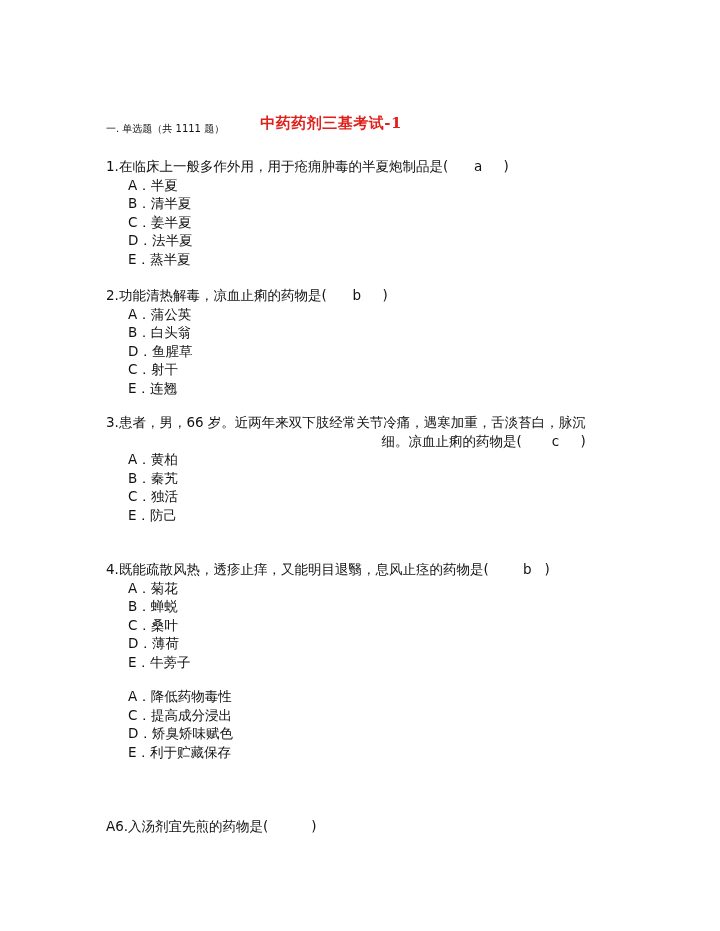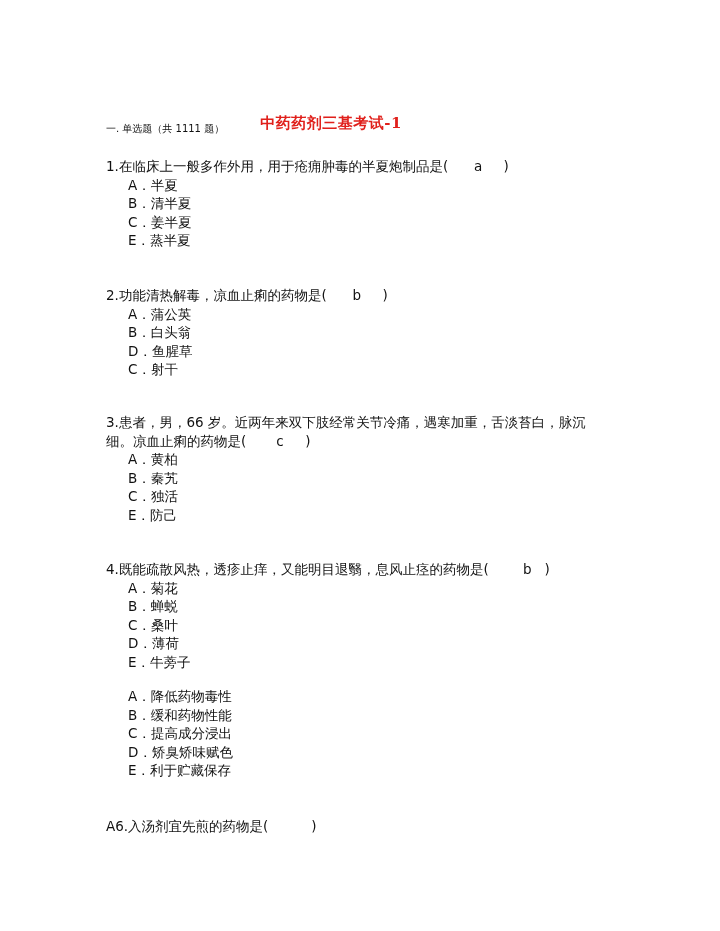--- a/index.html
+++ b/index.html
@@ -3,43 +3,45 @@
 <meta charset="utf-8">
 <style>
   html, body { margin: 0; padding: 0; background: #ffffff; }
   body { width: 720px; height: 931px; position: relative; overflow: hidden;
          font-family: "DejaVu Sans", "Liberation Sans", sans-serif; color: #111; }
   .title { position: absolute; left: 0; width: 662px; top: 84px; text-align: center;
            font-family: "DejaVu Serif", "Liberation Serif", serif; font-weight: bold;
            font-size: 15px; color: #e0201b; letter-spacing: 0.5px; margin-top: 30px; }
   .section { position: absolute; left: 106px; top: 122px; font-size: 10px; }
   .q { position: absolute; left: 106px; font-size: 13.5px; line-height: 18.5px; }
-  .q .stem { white-space: pre; }
+  .q .stem { white-space: pre; text-align: right; }
   .q .opt { padding-left: 22px; white-space: pre; }
 </style>
 </head>
 <body>
 
 <div class="title">中药药剂三基考试-1</div>
 <div class="section">一. 单选题（共 1111 题）</div>
 
 <div class="q" style="top:157px">
   <div class="stem">1.在临床上一般多作外用，用于疮痈肿毒的半夏炮制品是(      a     )</div>
   <div class="opt">A．半夏</div>
   <div class="opt">B．清半夏</div>
   <div class="opt">C．姜半夏</div>
+  <div class="opt">D．法半夏</div>
   <div class="opt">E．蒸半夏</div>
 </div>
 
 <div class="q" style="top:286px">
   <div class="stem">2.功能清热解毒，凉血止痢的药物是(      b     )</div>
   <div class="opt">A．蒲公英</div>
   <div class="opt">B．白头翁</div>
   <div class="opt">D．鱼腥草</div>
   <div class="opt">C．射干</div>
+  <div class="opt">E．连翘</div>
 </div>
 
 <div class="q" style="top:413px">
   <div class="stem">3.患者，男，66 岁。近两年来双下肢经常关节冷痛，遇寒加重，舌淡苔白，脉沉</div>
   <div class="stem">细。凉血止痢的药物是(       c     )</div>
   <div class="opt">A．黄柏</div>
   <div class="opt">B．秦艽</div>
   <div class="opt">C．独活</div>
   <div class="opt">E．防己</div>
 </div>
@@ -48,21 +50,20 @@
   <div class="stem">4.既能疏散风热，透疹止痒，又能明目退翳，息风止痉的药物是(        b   )</div>
   <div class="opt">A．菊花</div>
   <div class="opt">B．蝉蜕</div>
   <div class="opt">C．桑叶</div>
   <div class="opt">D．薄荷</div>
   <div class="opt">E．牛蒡子</div>
 </div>
 
 <div class="q" style="top:687px">
   <div class="opt">A．降低药物毒性</div>
-  <div class="opt">B．缓和药物性能</div>
   <div class="opt">C．提高成分浸出</div>
   <div class="opt">D．矫臭矫味赋色</div>
   <div class="opt">E．利于贮藏保存</div>
 </div>
 
 <div class="q" style="top:817px">
   <div class="stem">A6.入汤剂宜先煎的药物是(          )</div>
 </div>
 
 </body></html>

